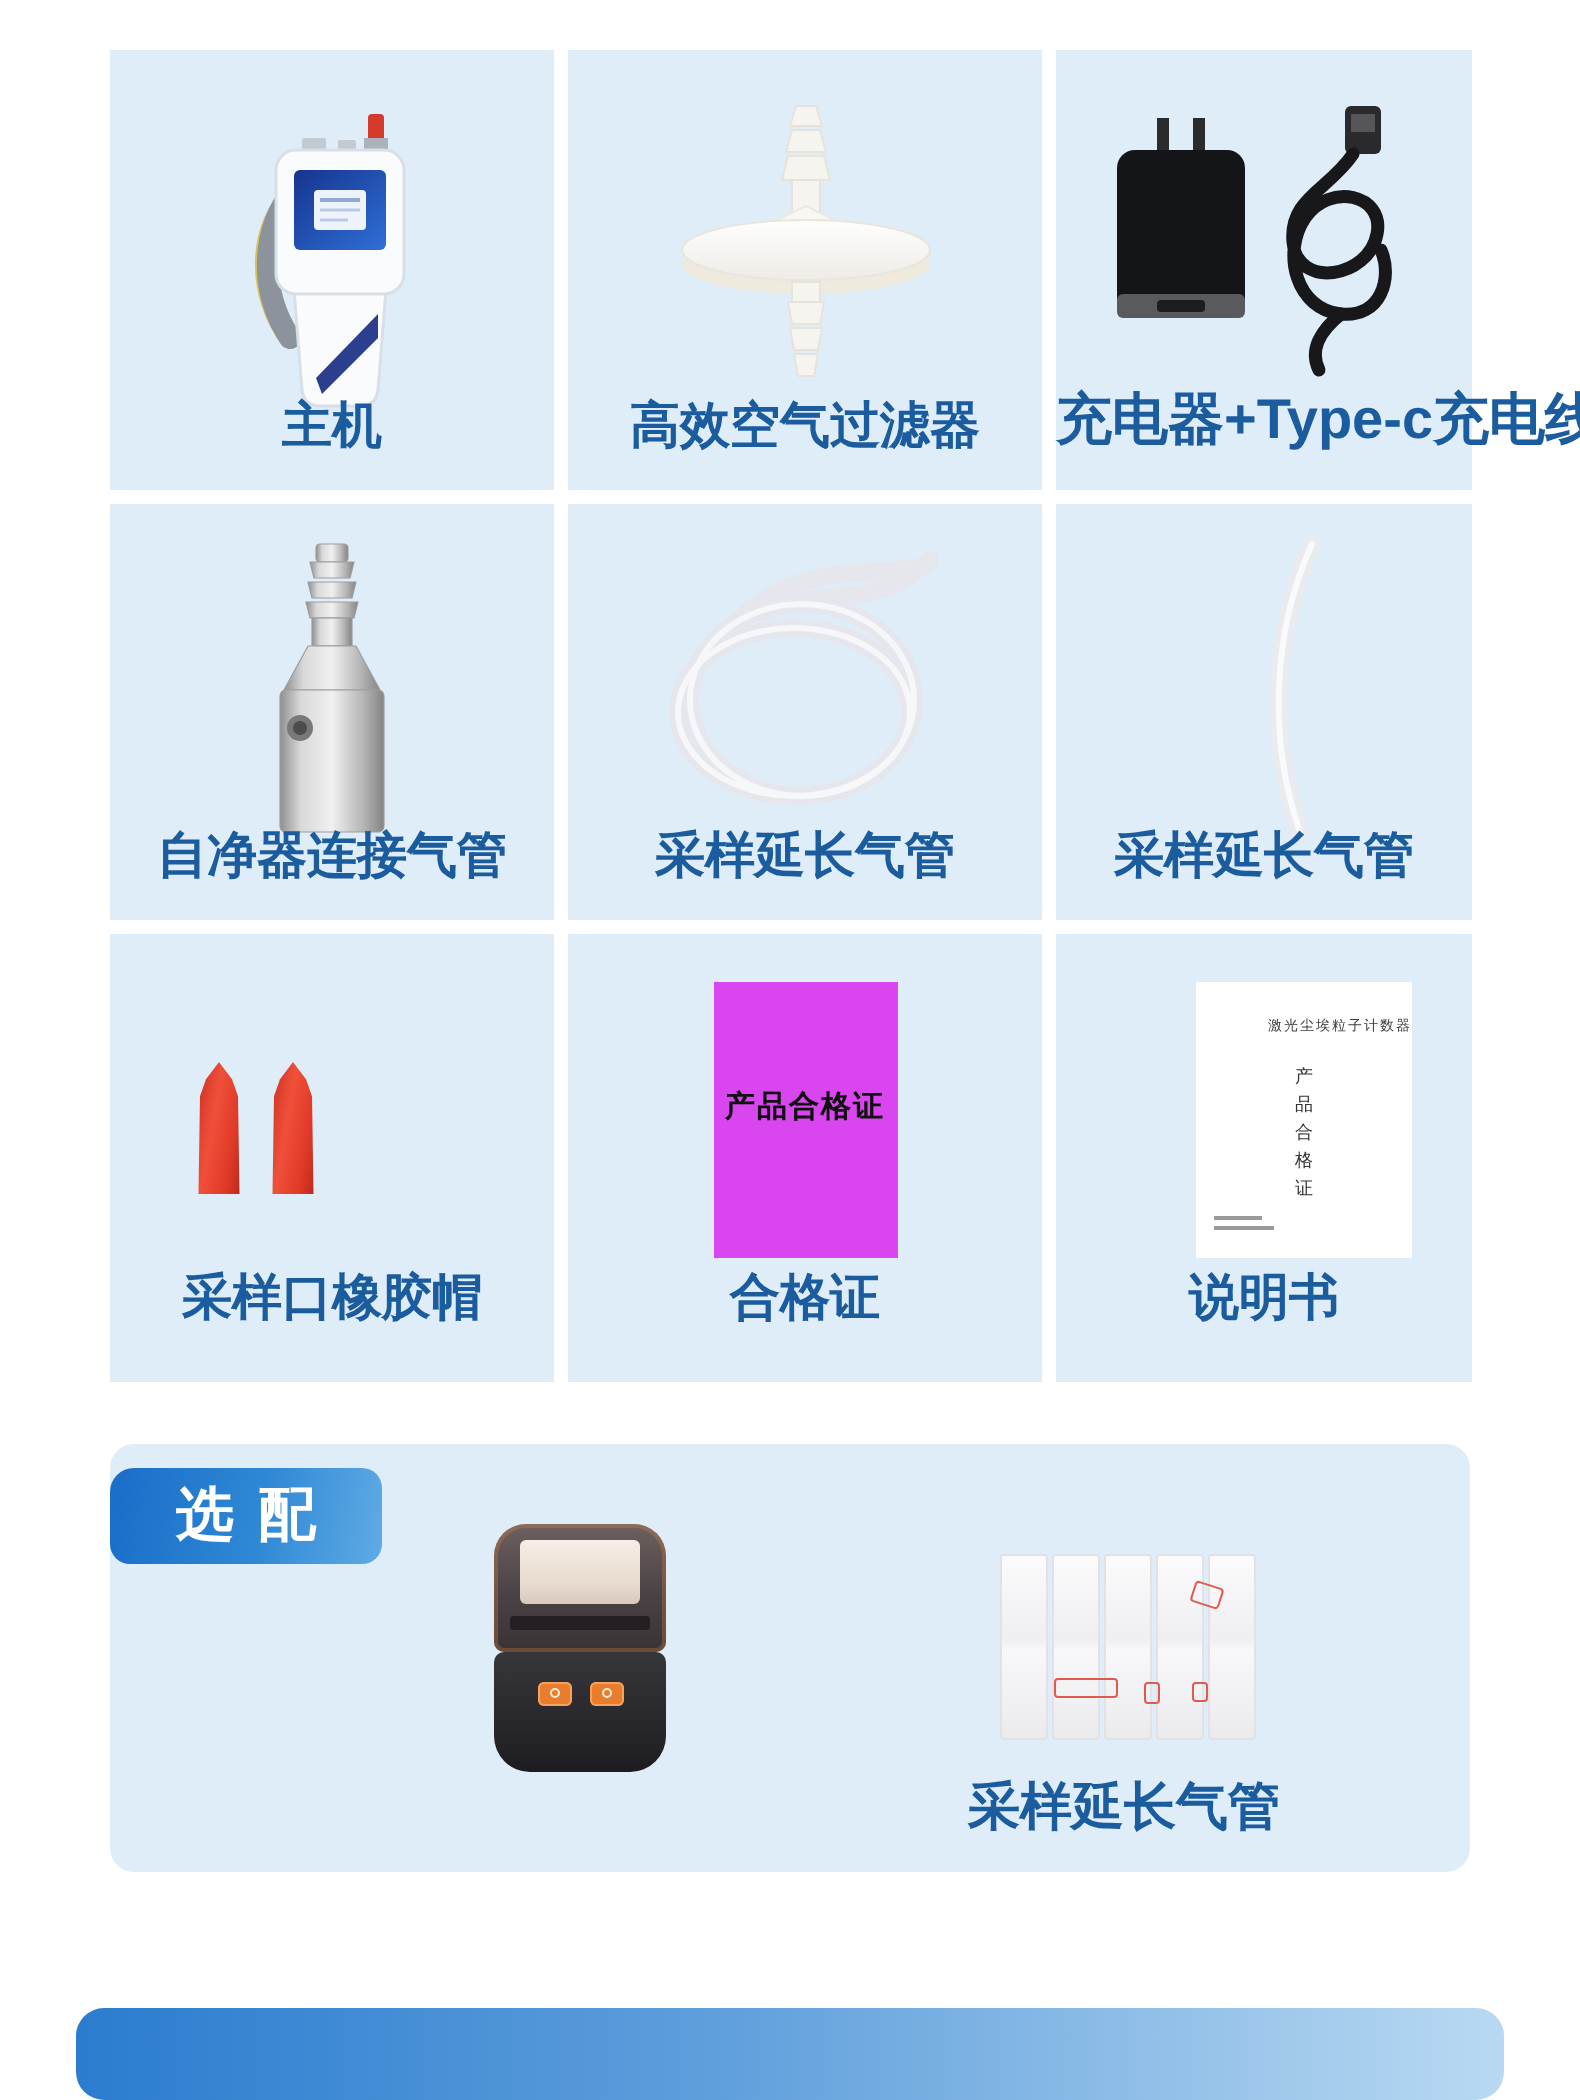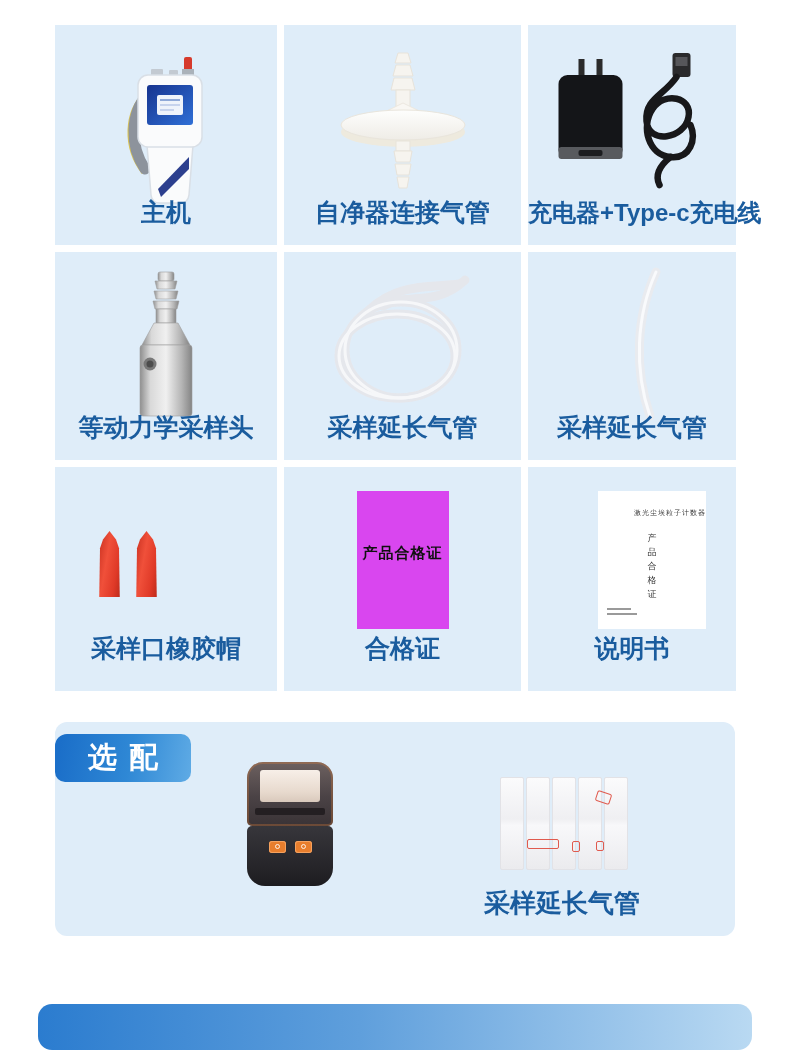--- a/index.html
+++ b/index.html
@@ -13,21 +13,21 @@
     position:absolute;left:55px;top:25px;width:681px;
     display:grid;grid-template-columns:222px 237px 208px;
     grid-template-rows:220px 208px 224px;gap:7px;
   }
   .cell{background:var(--cell-bg,#dfedf9);position:relative;padding-left:40px;}
   .cell-label{
     position:absolute;left:0;right:0;bottom:16px;text-align:center;
     font-weight:bold;font-size:25px;color:var(--label-color,#1a5c9e);
     white-space:nowrap;
   }
-  .cell-label.long{font-size:24px;}
+  .cell-label.long{font-size:28px;}
   .row3-label{bottom:26px !important;}
   .art{position:absolute;left:50%;transform:translateX(-50%);}
   svg{display:block;}
 
   
   .caps{position:absolute;left:42px;top:64px;display:flex;gap:12px;}
   .cap{
     width:25px;height:66px;
     background:linear-gradient(100deg,#c72f1f 5%,#f0503a 40%,#e03a28 72%,#b52718 100%);
     clip-path:polygon(50% 0%,76% 13%,88% 26%,91% 100%,9% 100%,12% 26%,24% 13%);
@@ -173,21 +173,21 @@
         <polygon points="75,58 30,80 120,80" fill="#f9f7f3" stroke="#ece8e0" stroke-width="1"></polygon>
         <ellipse cx="75" cy="87" rx="62" ry="15" fill="#eeeade"></ellipse>
         <ellipse cx="75" cy="80" rx="62" ry="15" fill="url(#gW)" stroke="#e9e5dc" stroke-width="1"></ellipse>
         <g fill="#f6f4ef" stroke="#e7e3da" stroke-width="1">
           <rect x="68" y="96" width="14" height="10"></rect>
           <polygon points="66,106 84,106 82,117 68,117"></polygon>
           <polygon points="67,119 83,119 81,130 69,130"></polygon>
           <polygon points="69,132 81,132 79,143 71,143"></polygon>
         </g>
       </svg>
-      <div class="cell-label">自净器连接气管</div>
+      <div class="cell-label">高效空气过滤器</div>
     </div>
 
     <div class="cell">
       <svg class="art" style="top:22px" width="175" height="150" viewBox="0 0 175 150">
         <rect x="34" y="12" width="6" height="18" fill="#2b2b2b"></rect>
         <rect x="52" y="12" width="6" height="18" fill="#2b2b2b"></rect>
         <rect x="14" y="28" width="64" height="84" rx="9" fill="#141518"></rect>
         <rect x="14" y="100" width="64" height="12" rx="3" fill="#585a5e"></rect>
         <rect x="34" y="103" width="24" height="6" rx="2" fill="#1c1d20"></rect>
         <rect x="128" y="6" width="18" height="24" rx="3" fill="#2a2a2c"></rect>
@@ -214,21 +214,21 @@
           <polygon points="35,13 57,13 55,21 37,21"></polygon>
           <polygon points="34,23 58,23 56,31 36,31"></polygon>
           <polygon points="33,33 59,33 57,41 35,41"></polygon>
           <rect x="36" y="41" width="20" height="14"></rect>
           <polygon points="22,77 70,77 58,55 34,55"></polygon>
           <rect x="20" y="77" width="52" height="71" rx="3"></rect>
         </g>
         <circle cx="30" cy="96" r="6.5" fill="#787878"></circle>
         <circle cx="30" cy="96" r="3.5" fill="#4c4c4c"></circle>
       </svg>
-      <div class="cell-label">等动力学采样头</div>
+      <div class="cell-label">自净器连接气管</div>
     </div>
 
     <div class="cell">
       <svg class="art" style="top:14px" width="180" height="152" viewBox="0 0 180 152">
         <g fill="none" stroke="#e6e7ec" stroke-width="9" stroke-linecap="round" opacity="0.95">
           <ellipse cx="88" cy="84" rx="56" ry="48"></ellipse>
           <ellipse cx="84" cy="90" rx="58" ry="42"></ellipse>
           <path d="M56 44 C86 16 118 22 146 18"></path>
           <path d="M70 40 C96 26 122 42 152 14"></path>
         </g>

